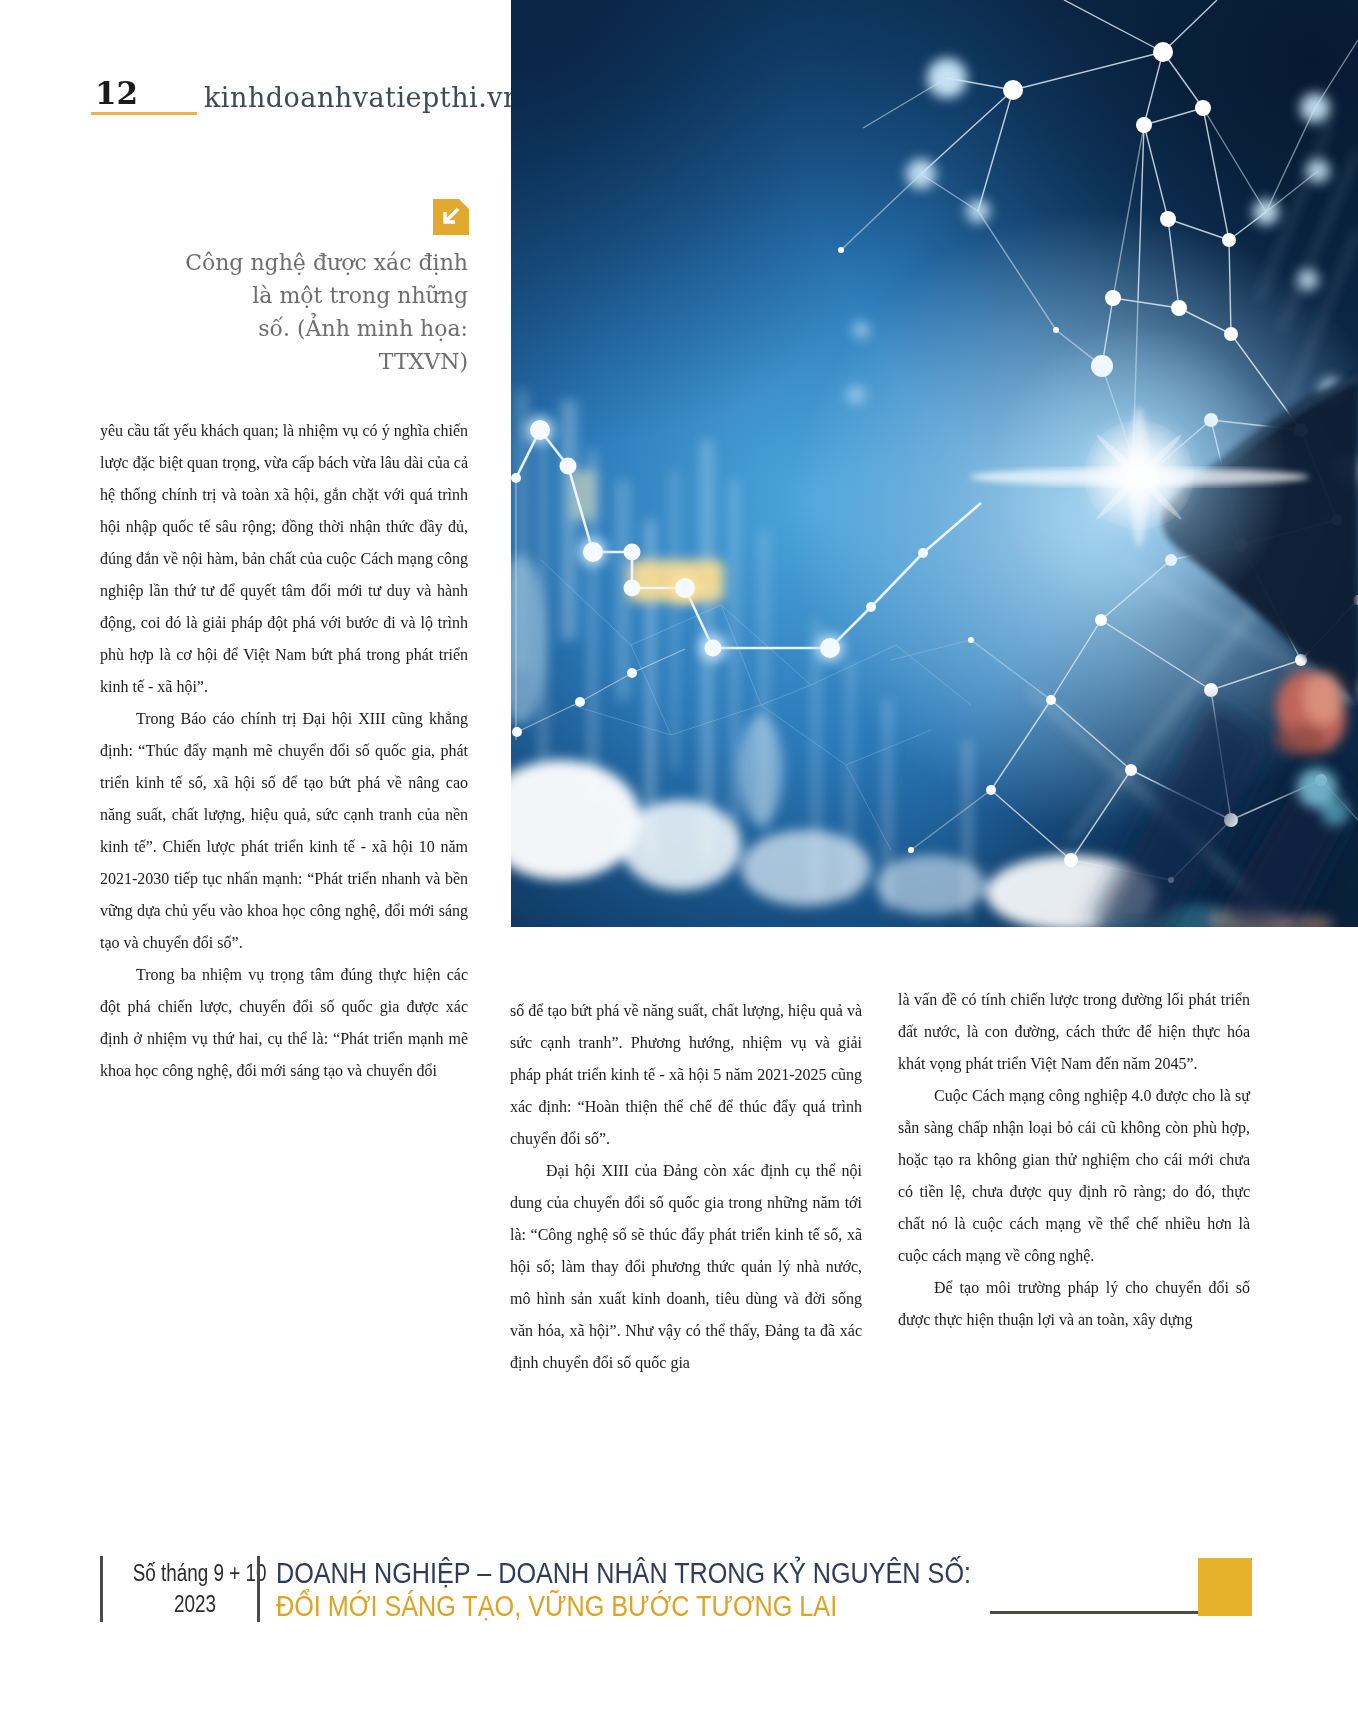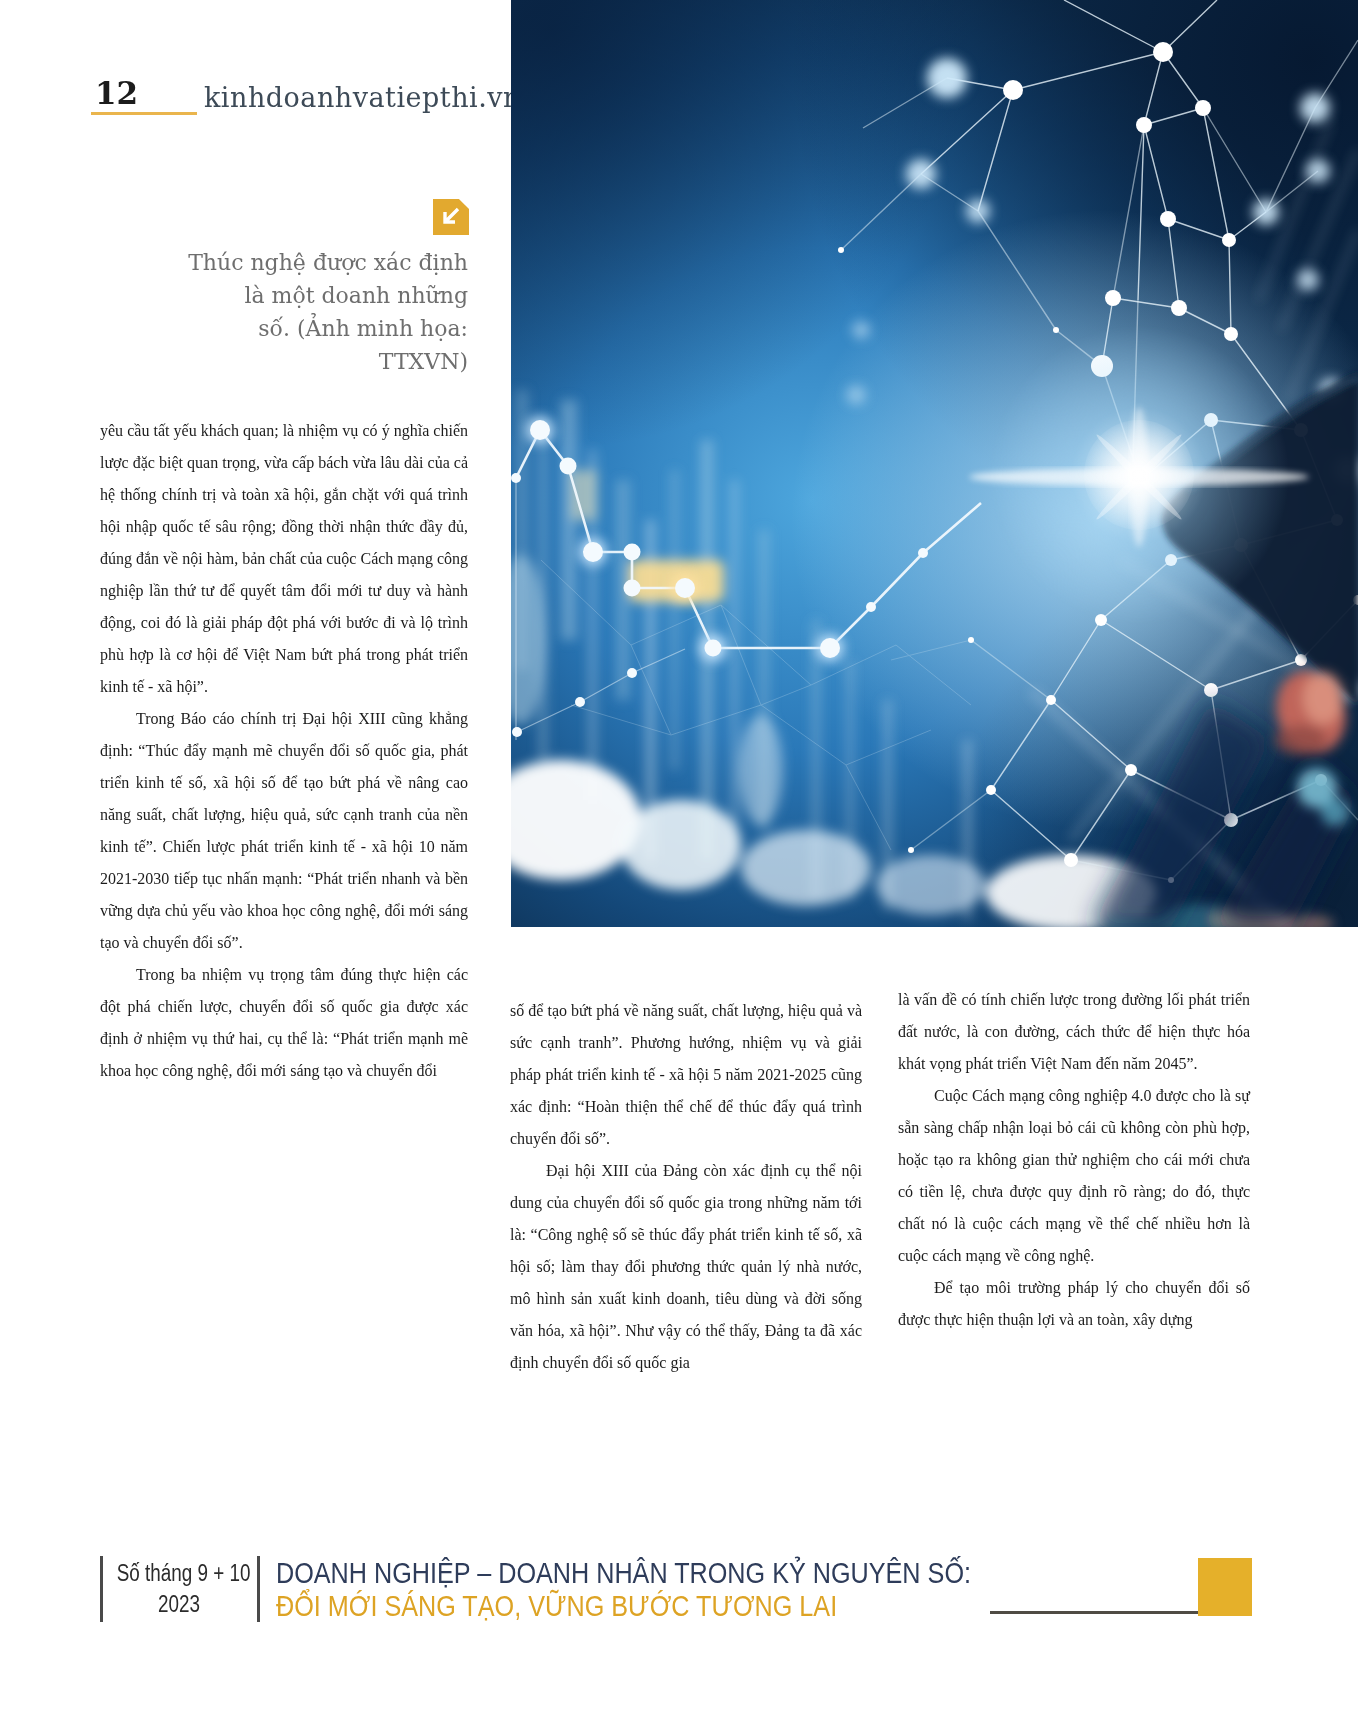--- a/index.html
+++ b/index.html
@@ -20,21 +20,21 @@
   .col p{margin:0;text-indent:36px;}
   .col p.noindent{text-indent:0;}
   .col1{left:100px;top:415px;width:368px;}
   .col2{left:510px;top:984px;width:352px;margin-top:11px;}
   .col3{left:898px;top:984px;width:352px;}
   
   .photo{position:absolute;left:511px;top:0;width:847px;height:927px;}
   
   .f-bar{position:absolute;top:1556px;width:3px;height:66px;background:#4a4a4a;}
   .f-issue{position:absolute;left:103px;top:1558px;width:152px;text-align:center;
-           font-family:"Liberation Sans",sans-serif;color:#2b2b2b;}
+           font-family:"Liberation Sans",sans-serif;color:#2b2b2b;padding-left:16px;}
   .f-issue p{margin:0;font-size:23px;line-height:31px;transform:scaleX(.82);transform-origin:center;white-space:nowrap;}
   .f-title{position:absolute;left:276px;top:1556px;font-family:"Liberation Sans",sans-serif;font-weight:400;}
   .f-title div{font-size:30px;line-height:33px;transform:scaleX(.84);transform-origin:left center;white-space:nowrap;}
   .f-line1{color:#2e3c5a;}
   .f-line2{color:#dda324;}
   .f-rule{position:absolute;left:990px;top:1611px;width:262px;height:3px;background:#4f4b44;z-index:1;}
   .f-square{position:absolute;left:1198px;top:1558px;width:54px;height:58px;background:#e5b02a;z-index:2;}
 </style>
 </head>
 <body>
@@ -269,22 +269,22 @@
       <circle cx="628" cy="475" r="55" fill="url(#gFlareCore)"></circle>
     </g>
   </svg>
 
   <div class="cap-icon">
     <svg width="36" height="36" viewBox="0 0 36 36">
       <path d="M25 10 L12 23 M12 13 L12 23 L22 23" stroke="#ffffff" stroke-width="3.4" fill="none"></path>
     </svg>
   </div>
   <div class="caption">
-      <p>Thúc nghệ được xác định</p>
-      <p>là một doanh những</p>
+      <p>Công nghệ được xác định</p>
+      <p>là một trong những</p>
       <p>số. (Ảnh minh họa: TTXVN)</p>
     </div>
 
   <div class="col col1">
       <p class="noindent">yêu cầu tất yếu khách quan; là nhiệm vụ có ý nghĩa chiến lược đặc biệt quan trọng, vừa cấp bách vừa lâu dài của cả hệ thống chính trị và toàn xã hội, gắn chặt với quá trình hội nhập quốc tế sâu rộng; đồng thời nhận thức đầy đủ, đúng đắn về nội hàm, bản chất của cuộc Cách mạng công nghiệp lần thứ tư để quyết tâm đổi mới tư duy và hành động, coi đó là giải pháp đột phá với bước đi và lộ trình phù hợp là cơ hội để Việt Nam bứt phá trong phát triển kinh tế - xã hội”.</p>
       <p>Trong Báo cáo chính trị Đại hội XIII cũng khẳng định: “Thúc đẩy mạnh mẽ chuyển đổi số quốc gia, phát triển kinh tế số, xã hội số để tạo bứt phá về nâng cao năng suất, chất lượng, hiệu quả, sức cạnh tranh của nền kinh tế”. Chiến lược phát triển kinh tế - xã hội 10 năm 2021-2030 tiếp tục nhấn mạnh: “Phát triển nhanh và bền vững dựa chủ yếu vào khoa học công nghệ, đổi mới sáng tạo và chuyển đổi số”.</p>
       <p>Trong ba nhiệm vụ trọng tâm đúng thực hiện các đột phá chiến lược, chuyển đổi số quốc gia được xác định ở nhiệm vụ thứ hai, cụ thể là: “Phát triển mạnh mẽ khoa học công nghệ, đổi mới sáng tạo và chuyển đổi</p>
     </div>
   <div class="col col2">
       <p class="noindent">số để tạo bứt phá về năng suất, chất lượng, hiệu quả và sức cạnh tranh”. Phương hướng, nhiệm vụ và giải pháp phát triển kinh tế - xã hội 5 năm 2021-2025 cũng xác định: “Hoàn thiện thể chế để thúc đẩy quá trình chuyển đổi số”.</p>

